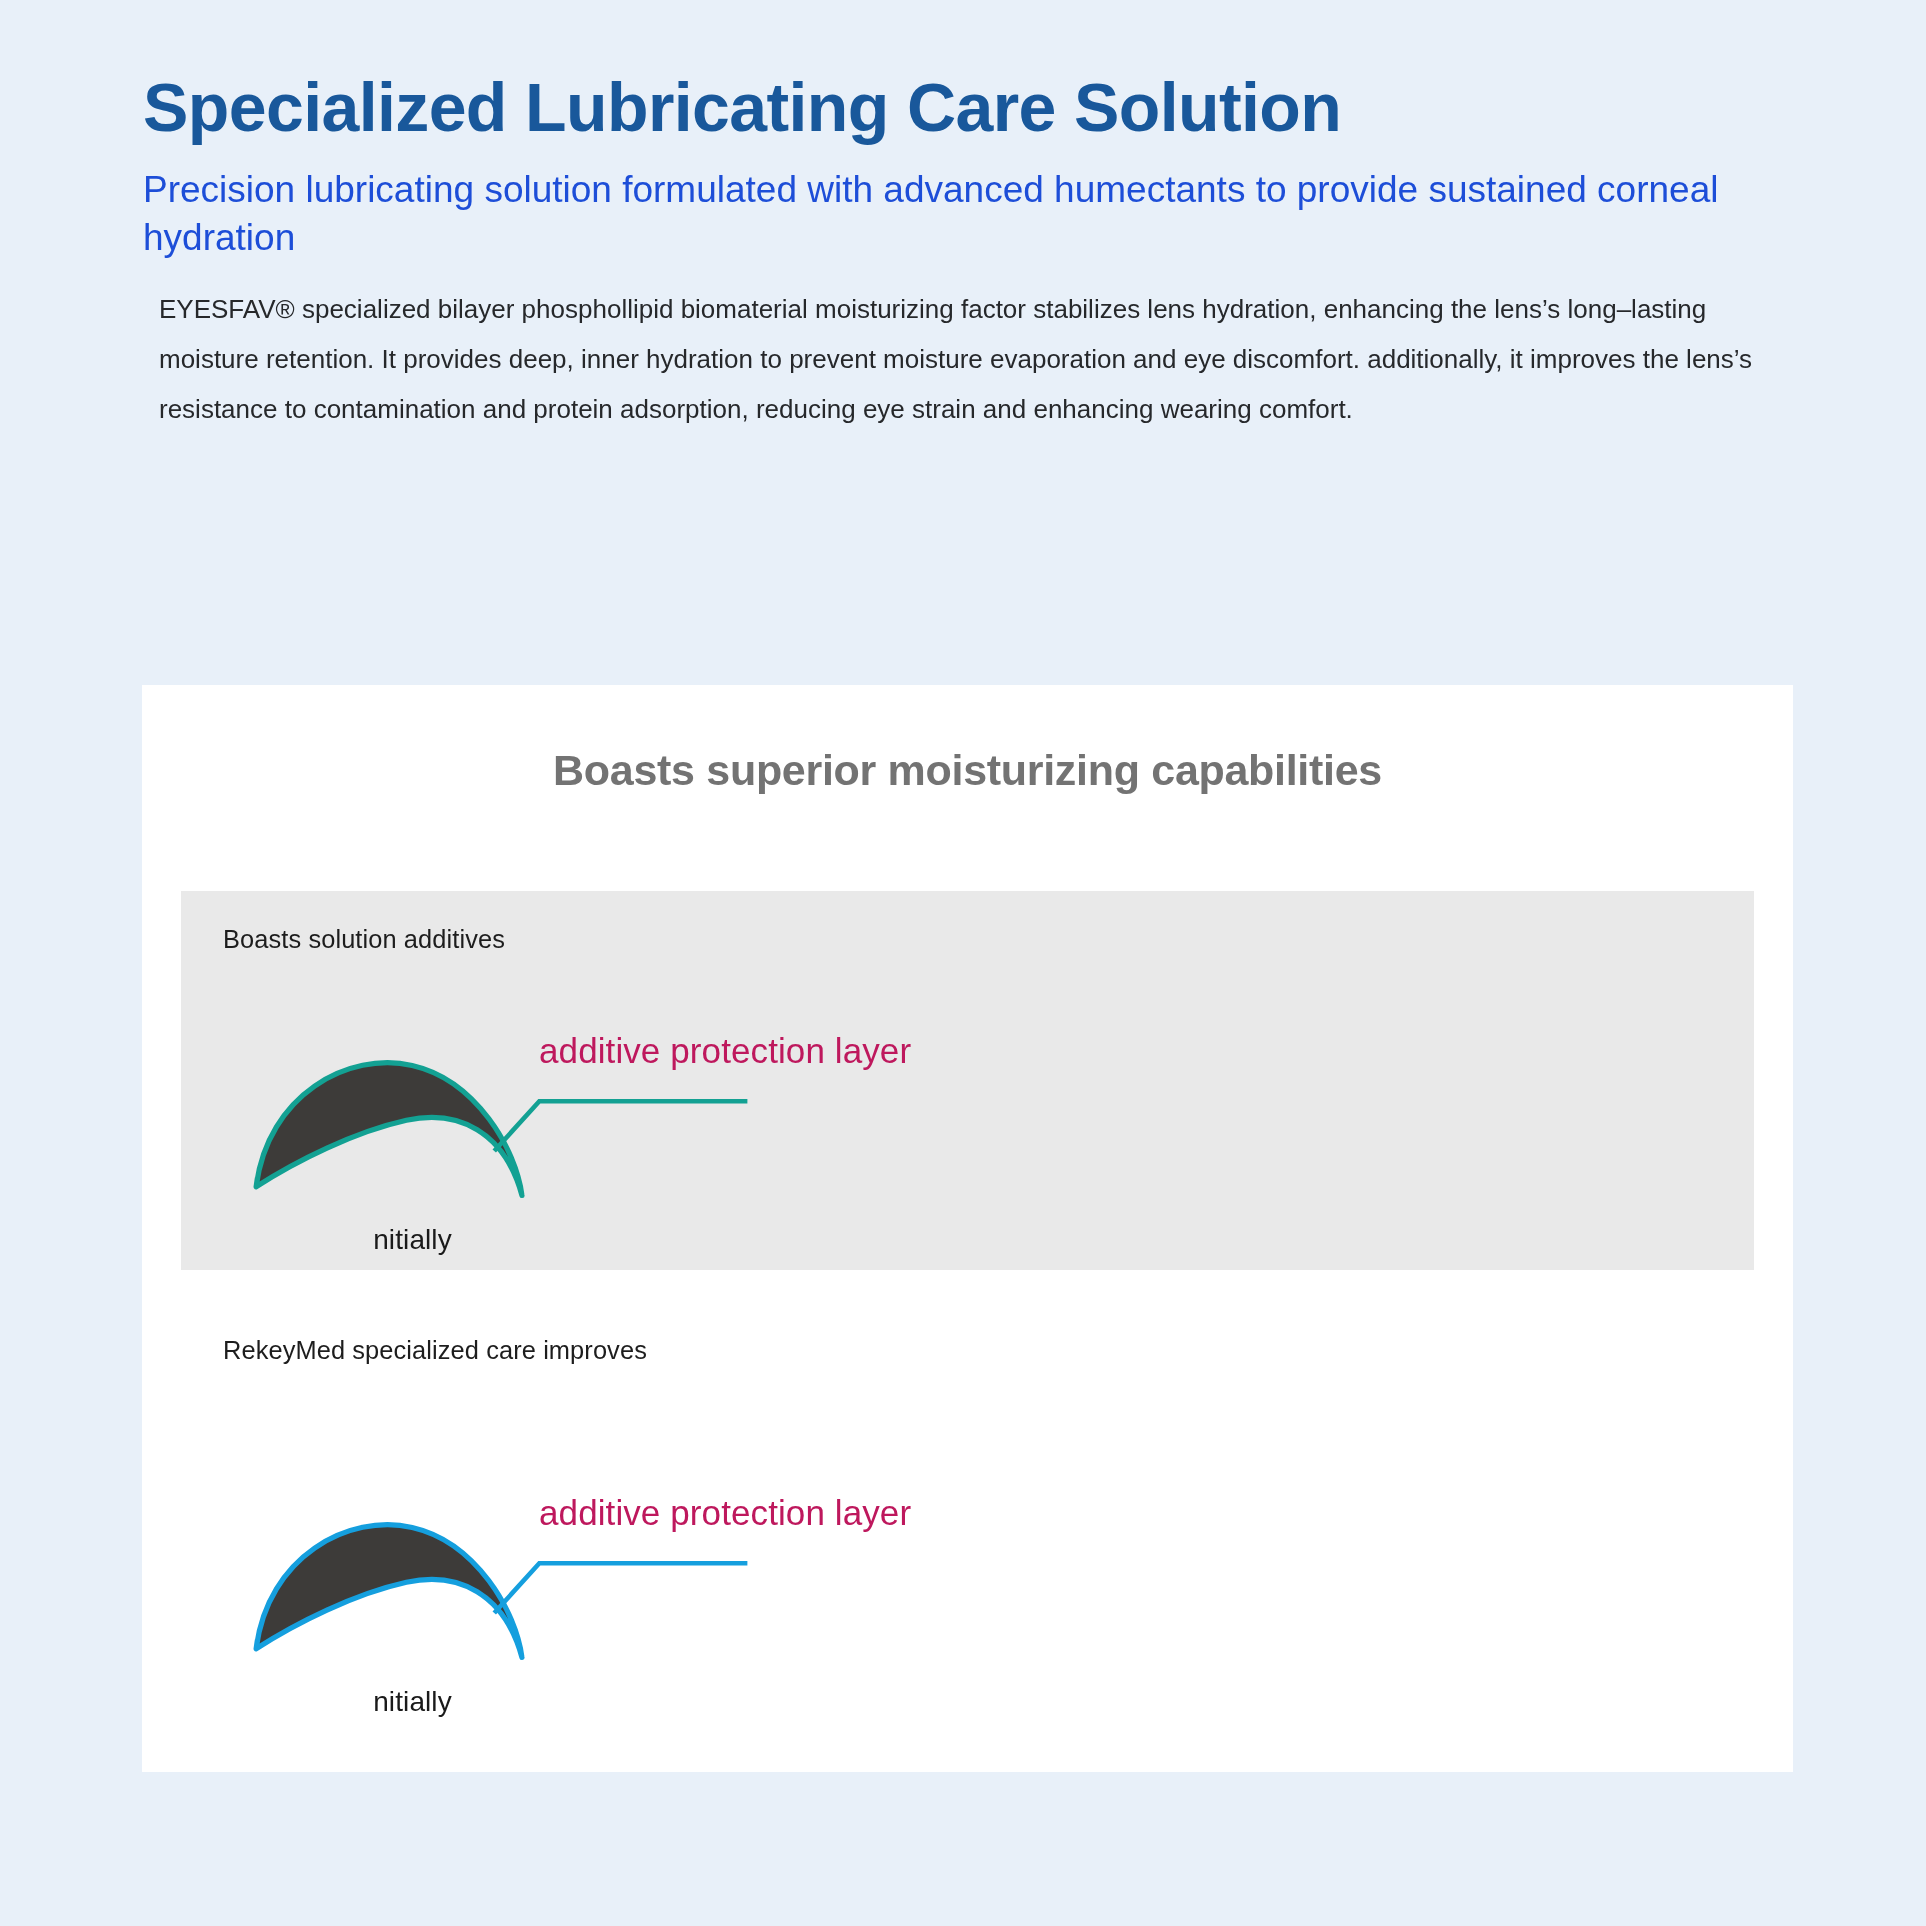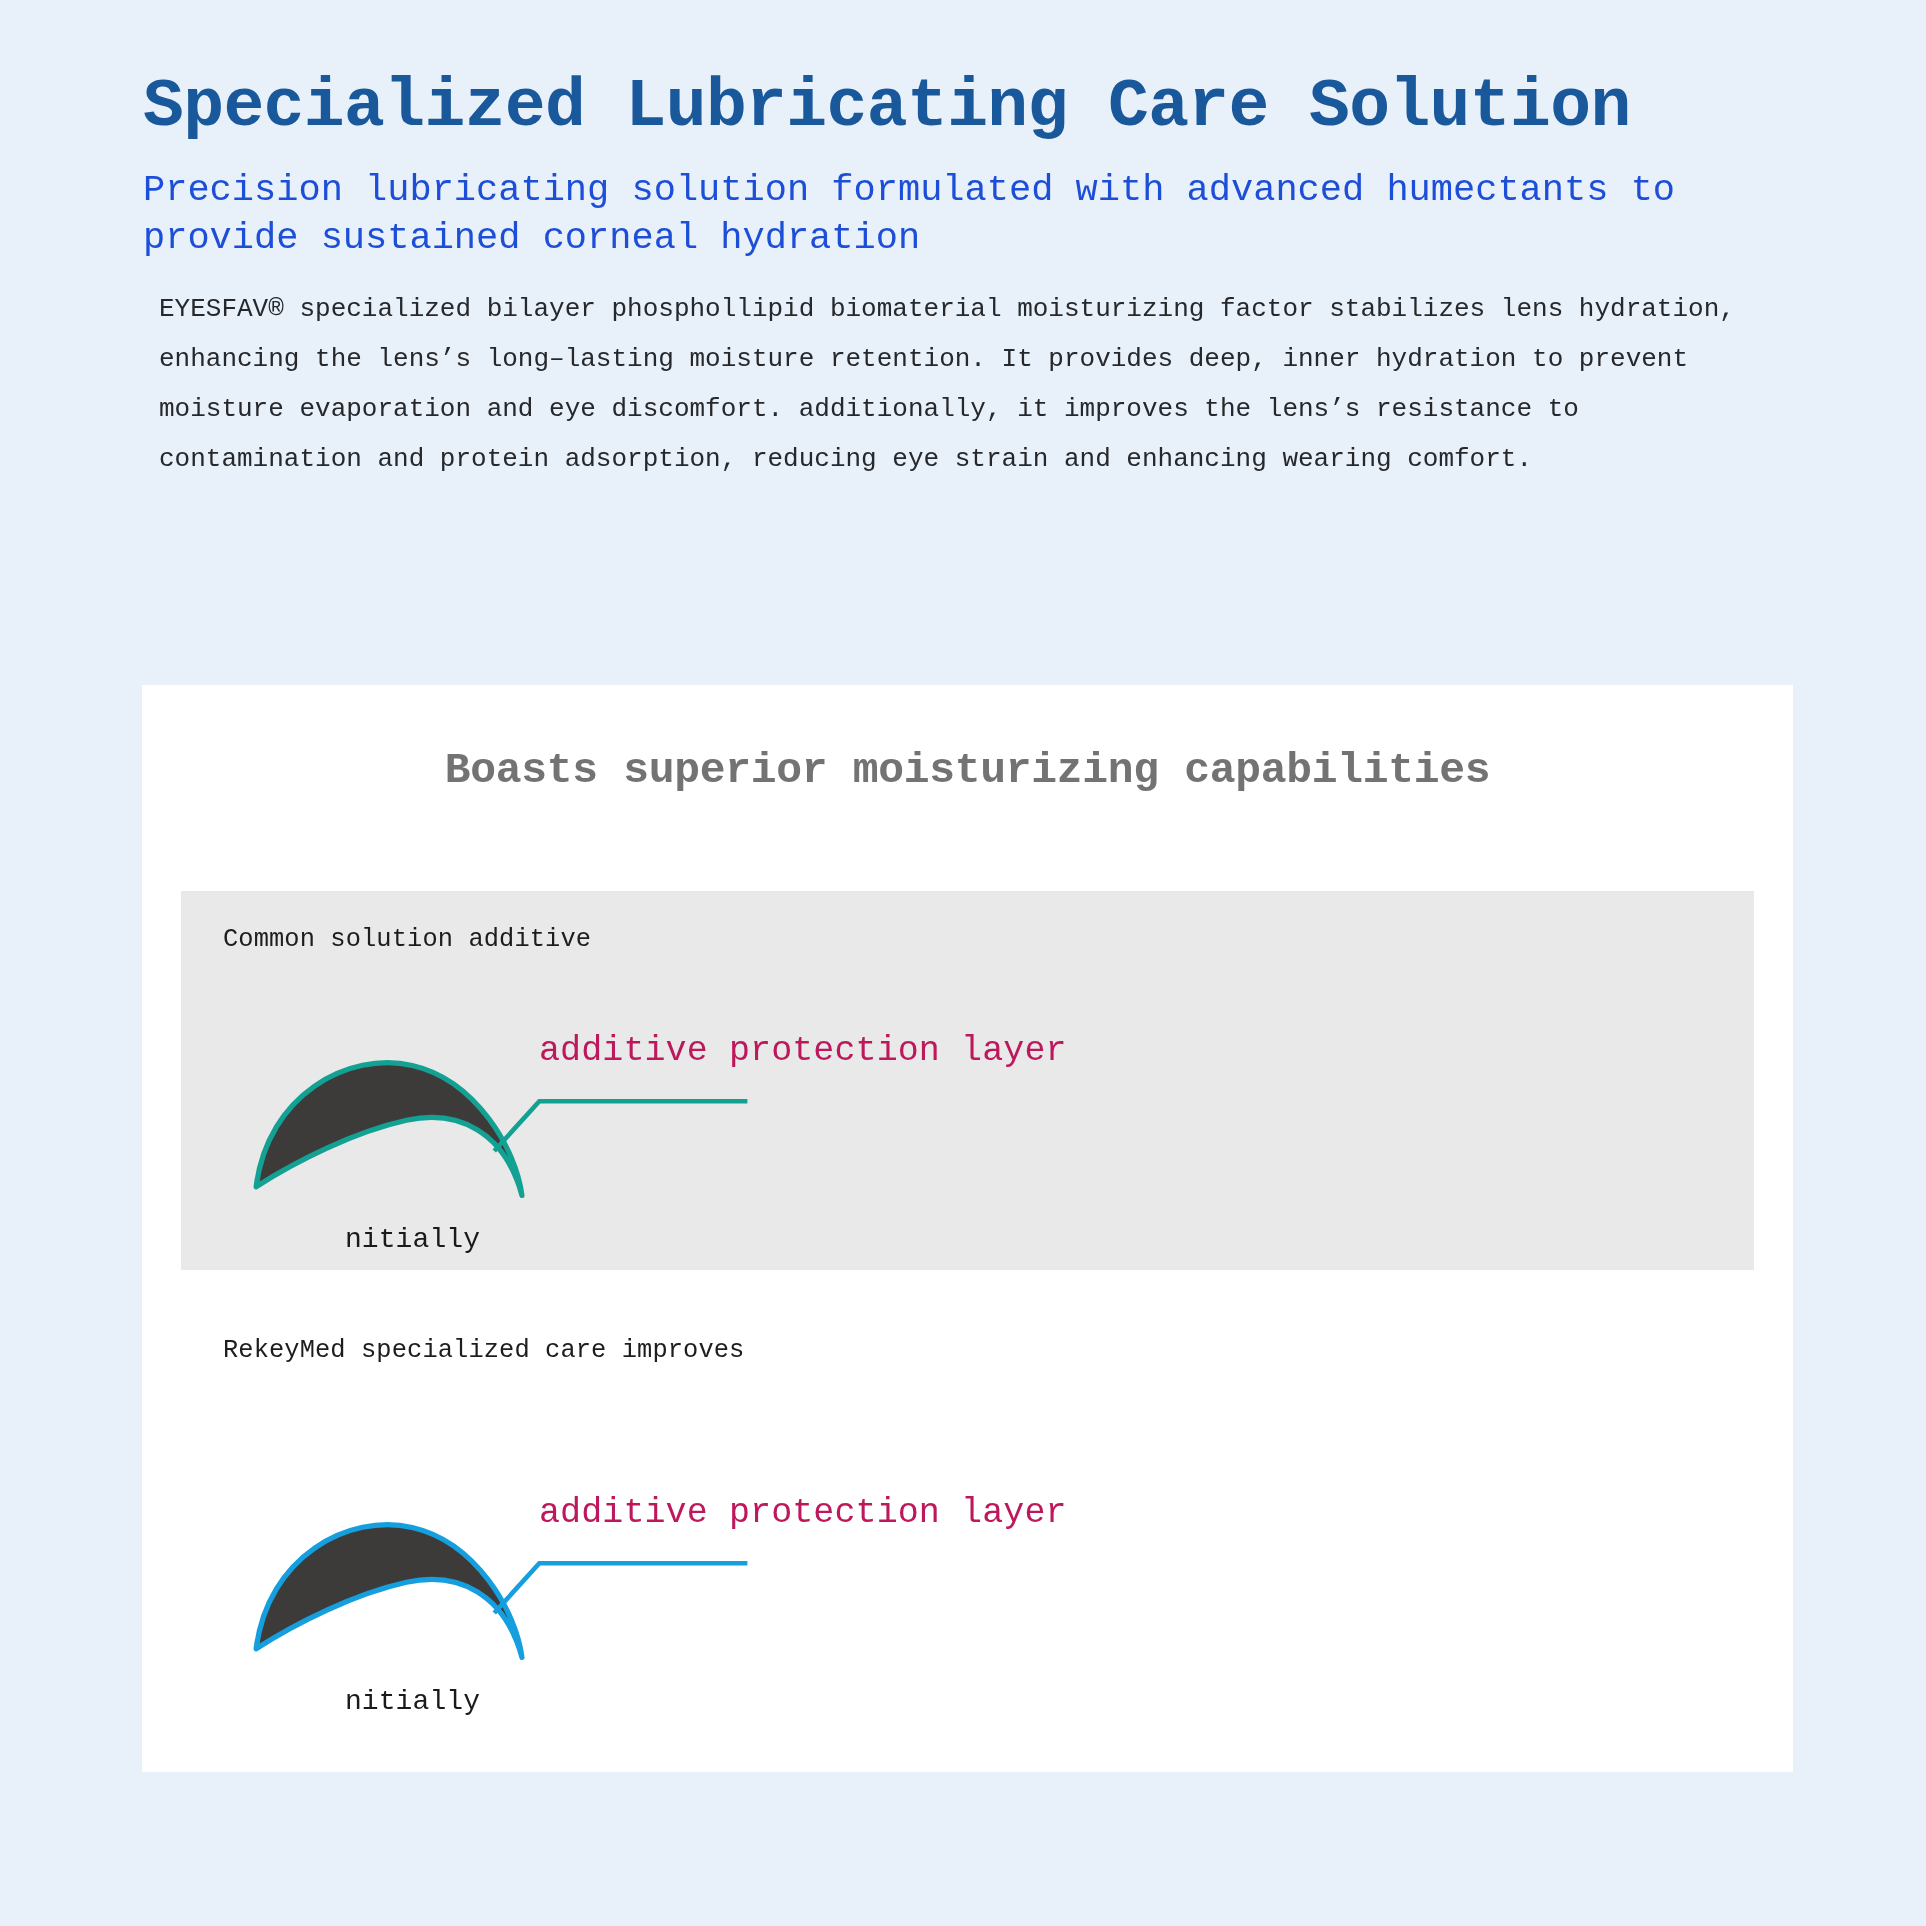--- a/index.html
+++ b/index.html
@@ -13,21 +13,20 @@
     font-family: "Liberation Sans", sans-serif;
     -webkit-font-smoothing: antialiased;
     overflow: hidden;
   }
 
   .page {
     position: relative;
     width: 1926px;
     height: 1656px;
     box-sizing: border-box;
-    font-family: Liberation Mono, monospace;
   }
 
   
   .header {
     position: absolute;
     left: 143px;
     top: 69px;
     width: 1664px;
   }
 
@@ -155,21 +154,21 @@
     <h1 class="page-title">Specialized Lubricating Care Solution</h1>
     <h2 class="page-subtitle">Precision lubricating solution formulated with advanced humectants to provide sustained corneal hydration</h2>
     <p class="page-body">EYESFAV® specialized bilayer phosphollipid biomaterial moisturizing factor stabilizes lens hydration, enhancing the lens’s long–lasting moisture retention. It provides deep, inner hydration to prevent moisture evaporation and eye discomfort. additionally, it improves the lens’s resistance to contamination and protein adsorption, reducing eye strain and enhancing wearing comfort.</p>
   </div>
 
   <div class="card">
 
     <div class="card-title">Boasts superior moisturizing capabilities</div>
 
     <div class="panel panel-top">
-      <div class="panel-label">Common solution additive</div>
+      <div class="panel-label">Boasts solution additives</div>
 
       <div class="figure fig-left">
         <svg viewBox="0 0 1180 460" xmlns="http://www.w3.org/2000/svg">
           <path d="M 40 330 C 60 170, 200 95, 310 120 C 420 145, 490 265, 500 345 C 470 235, 390 195, 300 215 C 210 235, 110 285, 40 330 Z" fill="#3d3b39" stroke="#13a193" stroke-width="9" stroke-linejoin="round" stroke-linecap="round"></path>
           <polyline points="452,268 530,182 890,182" fill="none" stroke="#13a193" stroke-width="8" stroke-linejoin="miter" stroke-linecap="butt"></polyline>
         </svg>
         <div class="callout-text" style="left:306px; top:35px;">additive protection layer</div>
         <div class="caption-text" style="left:64px; top:228px; width:231px;">nitially</div>
       </div>
 

